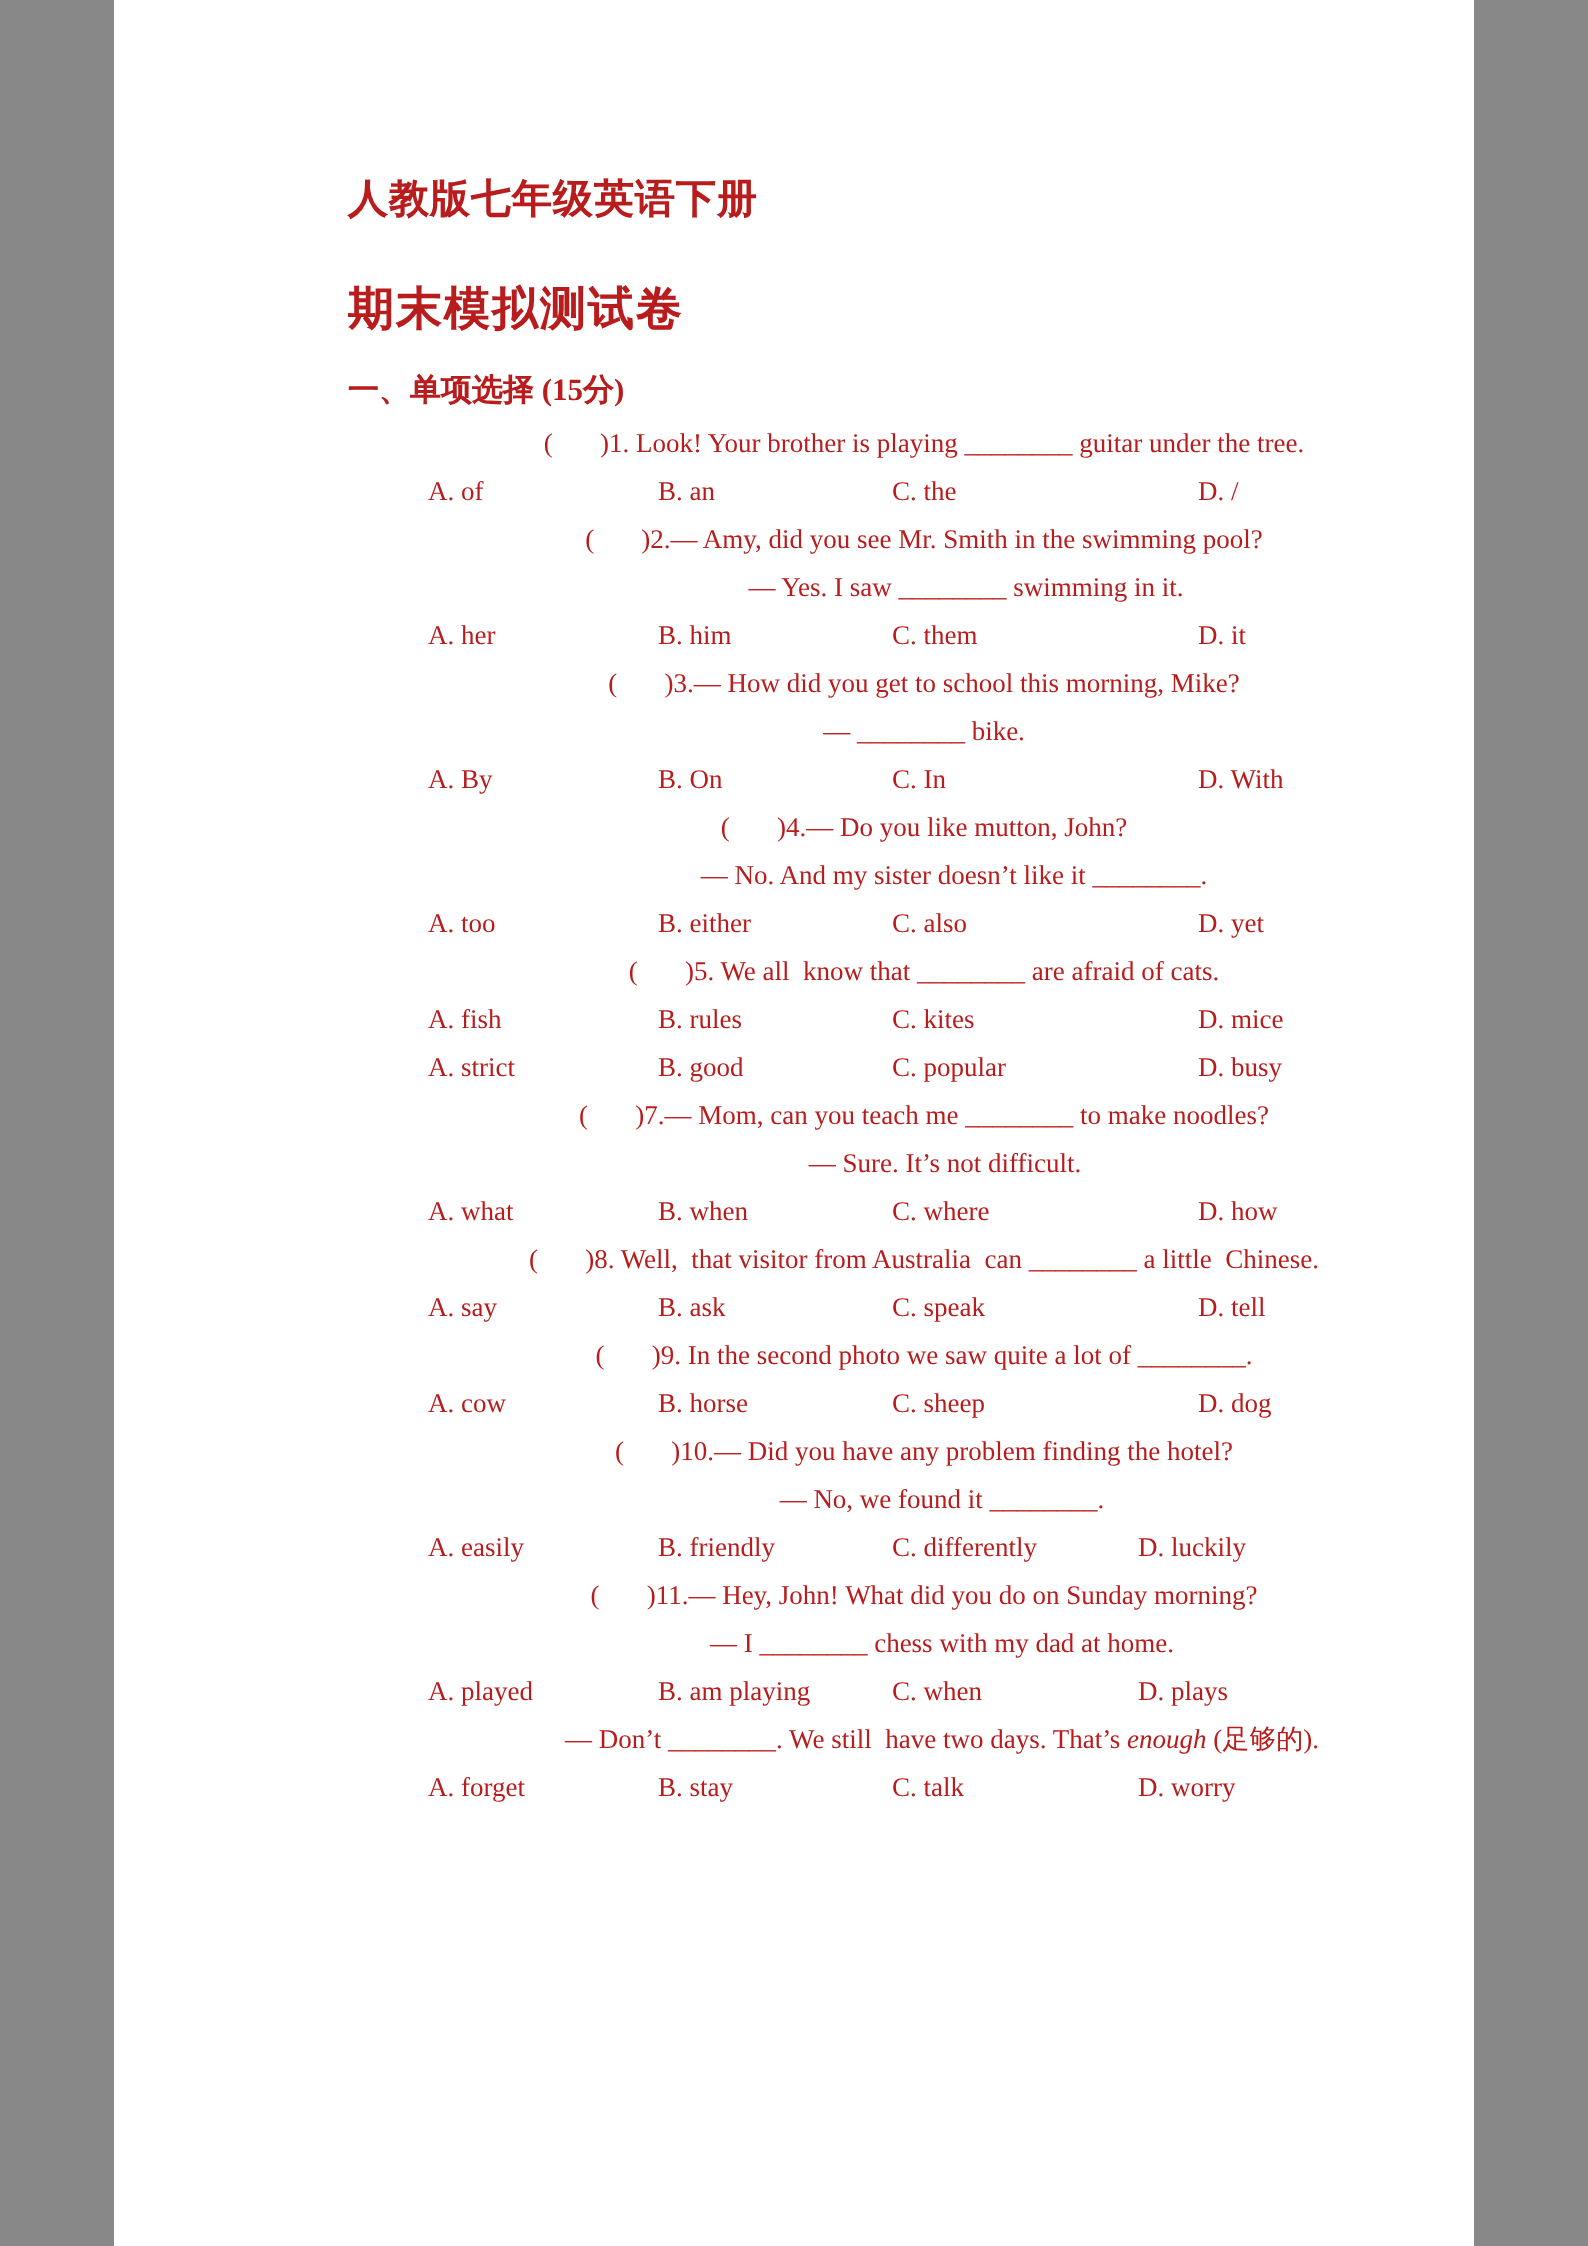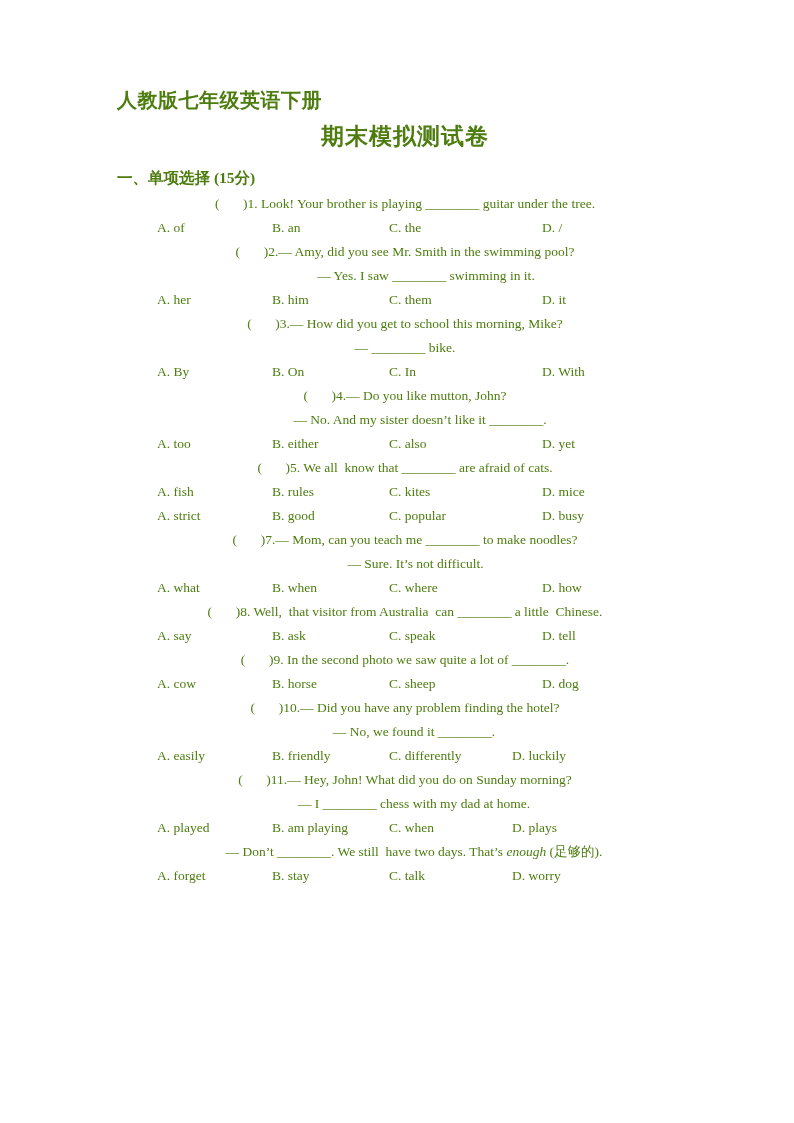--- a/index.html
+++ b/index.html
@@ -1,23 +1,23 @@
 <!DOCTYPE html>
 <html><head>
 <meta charset="utf-8">
 <style>
   html,body{margin:0;padding:0;background:#888;}
   .page{
-    width:794px;height:1123px;background:#ffffff;color:#4d7c0f;
+    width:680px;height:1123px;background:#ffffff;color:#b91c1c;
     position:relative;overflow:hidden;margin:0 auto;
     font-family:"Liberation Serif","DejaVu Serif",serif;
   }
   .content{position:absolute;left:117px;top:86px;width:576px;}
   .doc-title{font-size:20px;font-weight:700;line-height:28px;letter-spacing:.5px;}
-  .doc-subtitle{font-size:23px;font-weight:700;line-height:30px;margin-top:8px;text-align:center;letter-spacing:1px;}
+  .doc-subtitle{font-size:23px;font-weight:700;line-height:30px;margin-top:26px;letter-spacing:1px;}
   .section-heading{font-size:15.5px;font-weight:700;line-height:22px;margin-top:15px;}
   .qlist{margin-top:3px;}
   .line{font-size:13.5px;line-height:24px;white-space:pre;text-align:center;}
   .opts{position:relative;height:24px;font-size:13.5px;line-height:24px;}
   .opt{position:absolute;top:0;white-space:pre;}
   .oA{left:40px}
   .oB{left:155px}
   .oC{left:272px}
   .oD{left:425px}
   .narrow .oD{left:395px}

